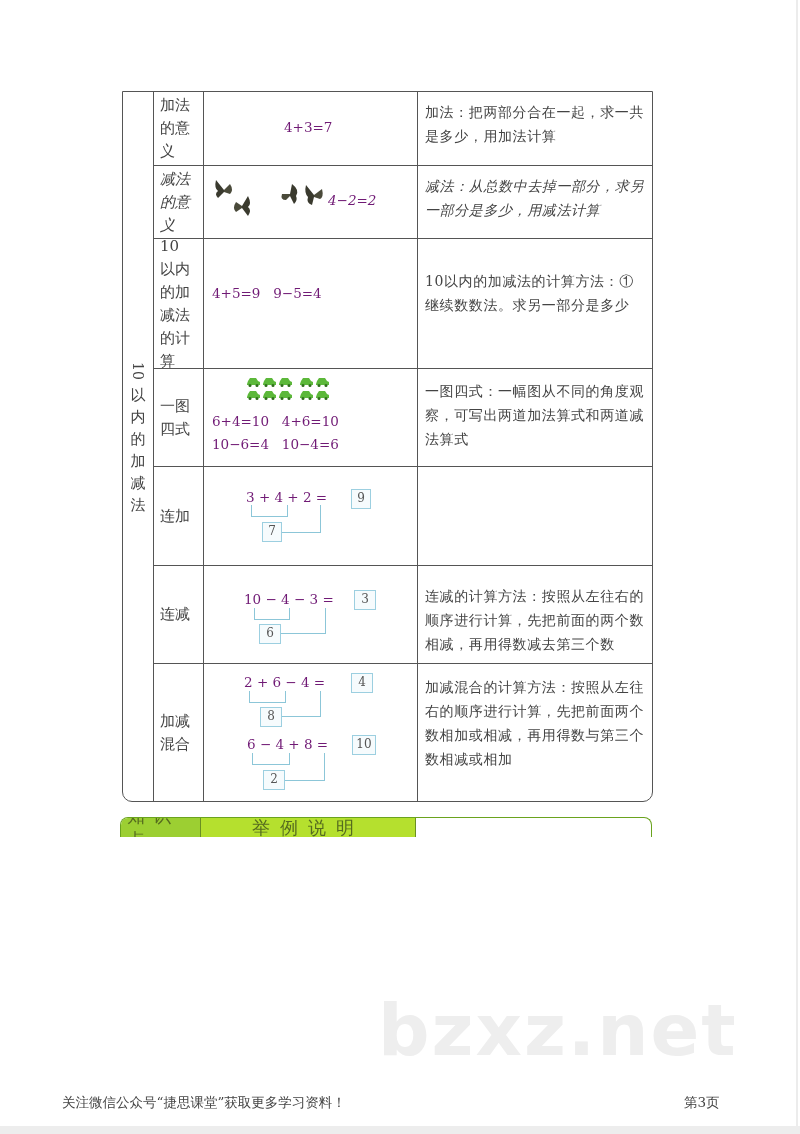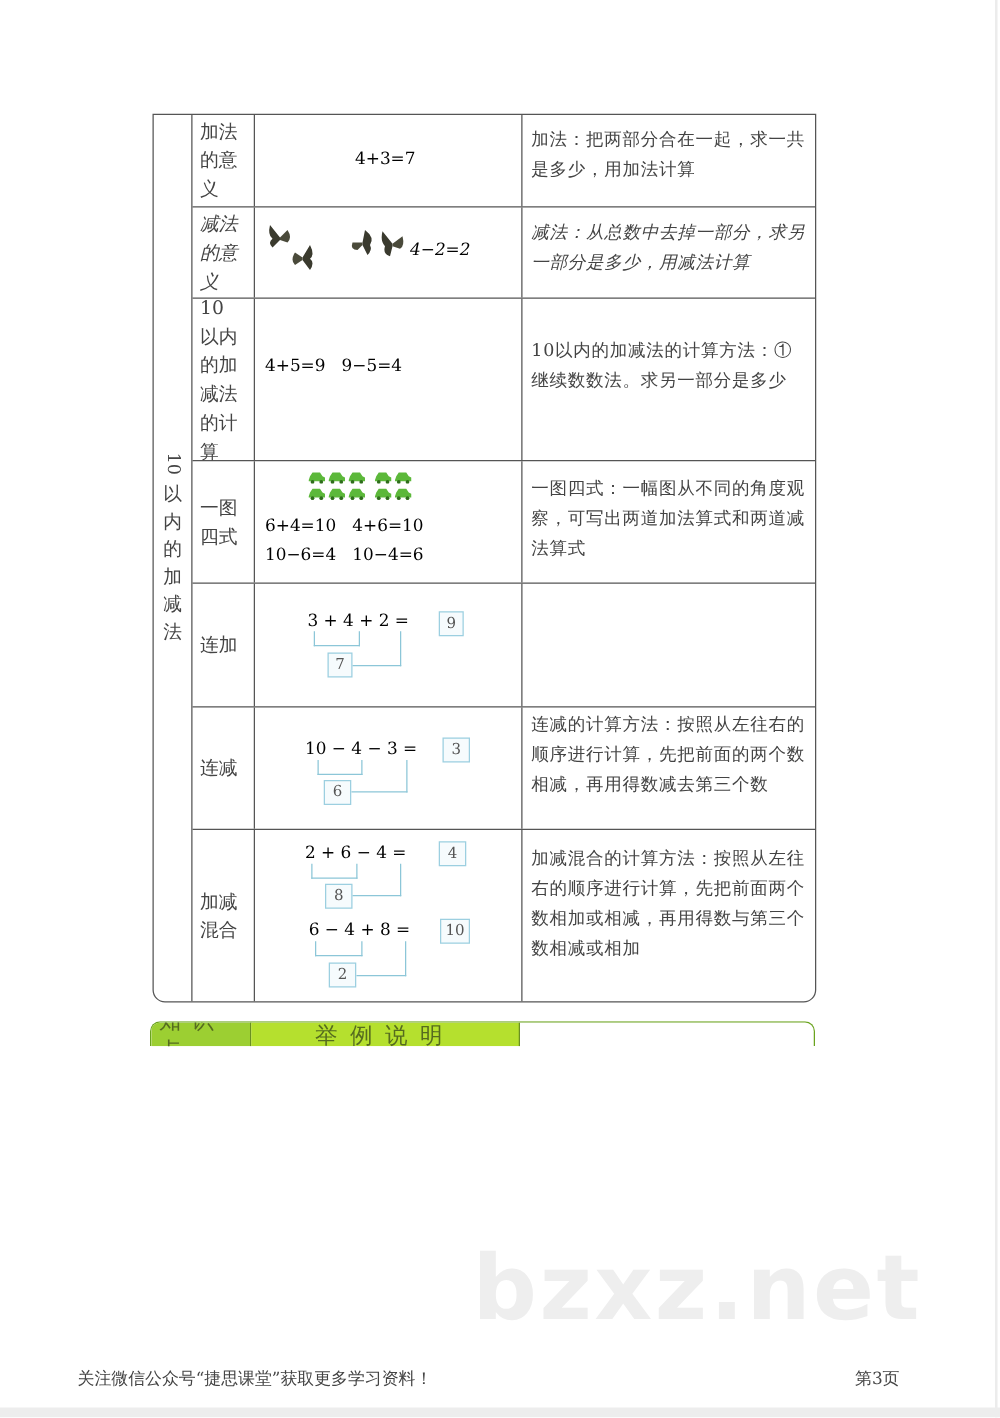--- a/index.html
+++ b/index.html
@@ -18,21 +18,21 @@
     .row { position: absolute; left: 31px; width: 498px; border-bottom: 1.5px solid #555; }
     .row.last { border-bottom: none; }
     .c1 { position: absolute; left: 0; top: 0; width: 50px; height: 100%; border-right: 1.5px solid #555;
           font-size: 15px; line-height: 23px; color: #444; padding-left: 6px; display: flex; align-items: center; }
     .c1 .lbl { width: 34px; word-break: break-all; }
     .c2 { position: absolute; left: 50px; top: 0; width: 214px; height: 100%; border-right: 1.5px solid #555;
           font-size: 14px; color: #555; }
     .c3 { position: absolute; left: 264px; top: 0; width: 234px; height: 100%;
           font-size: 14px; line-height: 24px; color: #444; padding: 8px 6px 0 7px; letter-spacing: 0.6px; }
 
-    .eq { position: absolute; font-family: "DejaVu Serif", serif; font-size: 13.5px; color: #000000; white-space: nowrap; }
+    .eq { position: absolute; font-family: "DejaVu Serif", serif; font-size: 13.5px; color: #701a75; white-space: nowrap; }
     .box { position: absolute; border: 1.5px solid #9ccfe0; background: #f6fbfd; font-size: 12px; color: #555;
            text-align: center; line-height: 17px; height: 20px; }
     .bracket { position: absolute; border: 1.2px solid #8cc6d8; border-top: none; }
     .link { position: absolute; border: 1.2px solid #8cc6d8; border-left: none; border-top: none; }
 
     .butterfly { position: absolute; width: 24px; height: 24px; }
     .car { position: absolute; width: 15px; height: 10px; }
 
     .header-bar { position: absolute; left: 120px; top: 817px; width: 532px; height: 20px;
                   border-top: 1.5px solid #6aa31e; border-left: 1.5px solid #6aa31e; border-right: 1.5px solid #6aa31e;
@@ -192,21 +192,21 @@
     <div class="c1">
         <div class="lbl">连减</div>
       </div>
     <div class="c2">
       <span class="eq" style="left:40px;top:25px;white-space:pre;">10 − 4 − 3 =</span>
       <div class="box" style="left:150px;top:24px;width:22px;">3</div>
       <div class="bracket" style="left:50px;top:42px;width:36px;height:12px;"></div>
       <div class="link" style="left:77px;top:42px;width:45px;height:26px;"></div>
       <div class="box" style="left:55px;top:58px;width:22px;">6</div>
     </div>
-    <div class="c3" style="padding-top:2px;">连减的计算方法：按照从左往右的顺序进行计算，先把前面的两个数相减，再用得数减去第三个数</div>
+    <div class="c3" style="padding-top:2px;margin-top:16px;">连减的计算方法：按照从左往右的顺序进行计算，先把前面的两个数相减，再用得数减去第三个数</div>
   </div>
 
   <div class="row last" style="top:572px;height:137px;">
     <div class="c1">
         <div class="lbl">加减混合</div>
       </div>
     <div class="c2">
       <span class="eq" style="left:40px;top:10px;white-space:pre;">2 + 6 − 4 =</span>
       <div class="box" style="left:147px;top:9px;width:22px;">4</div>
       <div class="bracket" style="left:45px;top:27px;width:37px;height:12px;"></div>

